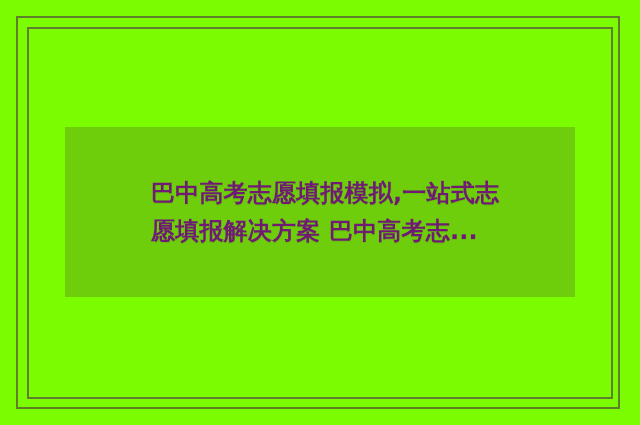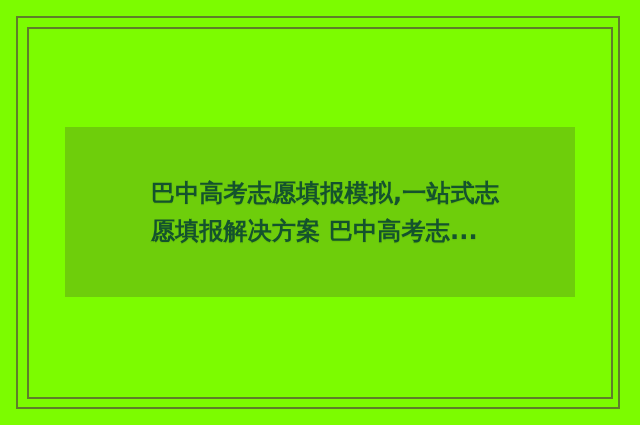--- a/index.html
+++ b/index.html
@@ -53,21 +53,21 @@
     background: #6ece0b;
     display: flex;
     align-items: center;
     justify-content: flex-start;
     box-sizing: border-box;
     padding-left: 86px;
     padding-right: 40px;
   }
 
   .caption-text {
-    color: #14532d;
+    color: #701a75;
     font-size: 24px;
     line-height: 38px;
     font-weight: bold;
     letter-spacing: 0.2px;
     max-width: 352px;
     word-break: break-all;
     text-align: left;
     text-shadow: 0 1px 1px rgba(0,0,0,0.08);
   }
 </style>

